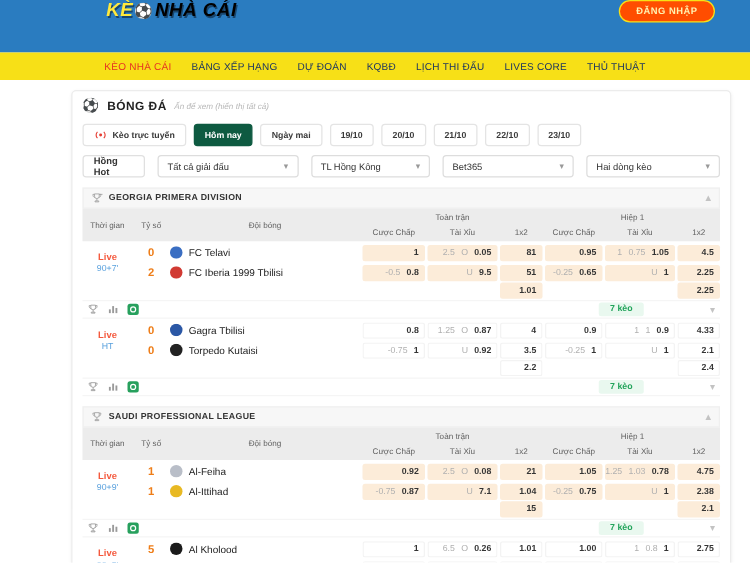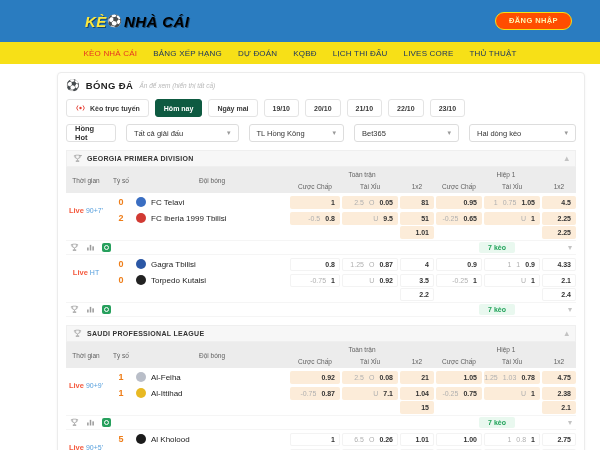--- a/index.html
+++ b/index.html
@@ -1,18 +1,18 @@
 <!DOCTYPE html>
 <html><head>
 <meta charset="utf-8">
 <style>
   html,body{margin:0;padding:0}
   body{width:600px;height:450px;overflow:hidden;background:#fff;font-family:"Liberation Sans",sans-serif;-webkit-font-smoothing:antialiased}
   
-  .top{height:42px;background:#2a7cc0;display:flex;align-items:center;box-sizing:border-box;padding:0 28px 0 85px}
+  .top{height:42px;background:#2a7cc0;display:flex;align-items:flex-start;box-sizing:border-box;padding:0 28px 0 85px}
   .logo{font-style:italic;font-weight:bold;font-size:15px;letter-spacing:.4px;display:flex;align-items:center}
   .logo .p1{color:#ffe93c;text-shadow:1px 1px 0 #18466f}
   .logo .ball{color:#fff;font-size:12px;margin:0 1px;font-style:normal}
   .logo .p2{color:#000000;text-shadow:1px 1px 0 #18466f}
   .topbtns{margin-left:auto;display:flex;gap:10px}
   .btn{border-radius:10px;font-size:7.5px;font-weight:bold;padding:4px 13px;border:1.5px solid #f7e017;letter-spacing:.4px;cursor:pointer;line-height:1}
   .btn.reg{background:#46566d;color:#ffe93c}
   .btn.log{background:#ff4d00;color:#fff3b0}
   
   .nav{height:22px;background:#f7e017;display:flex;align-items:center;justify-content:center;gap:16px;font-size:8px;font-weight:normal;color:#1c3560;letter-spacing:.2px}
@@ -42,21 +42,21 @@
   .grid{display:grid;grid-template-columns:40px 26px 1fr 50px 56px 34px 46px 56px 34px;column-gap:2px}
   .thead{background:#ececec;grid-template-rows:10px 10px;row-gap:2px;padding:2px 0;font-size:6.5px;color:#616161}
   .th{display:flex;align-items:center;justify-content:center;text-align:center}
   .thl{grid-row:1/3}
   .c1{grid-column:1}.c2{grid-column:2}.c3{grid-column:3}
   .g4{grid-column:4}.g5{grid-column:5}.g6{grid-column:6}.g7{grid-column:7}.g8{grid-column:8}.g9{grid-column:9}
   .r1{grid-row:1}.r2{grid-row:2}.r3{grid-row:3}
   .gt{grid-column:4/7;grid-row:1}.gh{grid-column:7/10;grid-row:1}
   
   .match{grid-template-rows:14px 14px 11px;row-gap:2px;padding:2px 0;border-bottom:1px solid #f5f5f5;align-items:center}
-  .mtime{grid-column:1;grid-row:1/3;display:flex;flex-direction:row;align-items:center;justify-content:center;gap:2px}
+  .mtime{grid-column:1;grid-row:1/3;display:flex;flex-direction:column;align-items:center;justify-content:center;gap:2px}
   .live{color:#f4583c;font-size:7.5px;font-weight:bold}
   .mt{color:#58a0dd;font-size:7px}
   .msc{font-size:9px;font-weight:bold;color:#ee7d18;text-align:center}
   .team{display:flex;align-items:center;gap:5px;font-size:8px;color:#222;font-weight:normal;cursor:pointer;white-space:nowrap;overflow:hidden}
   .dot{width:10px;height:10px;border-radius:50%;flex:0 0 auto}
   .cell{height:13px;display:flex;align-items:center;justify-content:flex-end;gap:5px;padding:0 5px;border-radius:2px;font-size:7px;background:#fff;box-shadow:inset 0 0 0 1px #f3f3f3;cursor:pointer}
   .hl .cell{background:#fcecd9;box-shadow:none}
   .mut{color:#b0b0b0}
   .od{color:#333;font-weight:bold}
   

